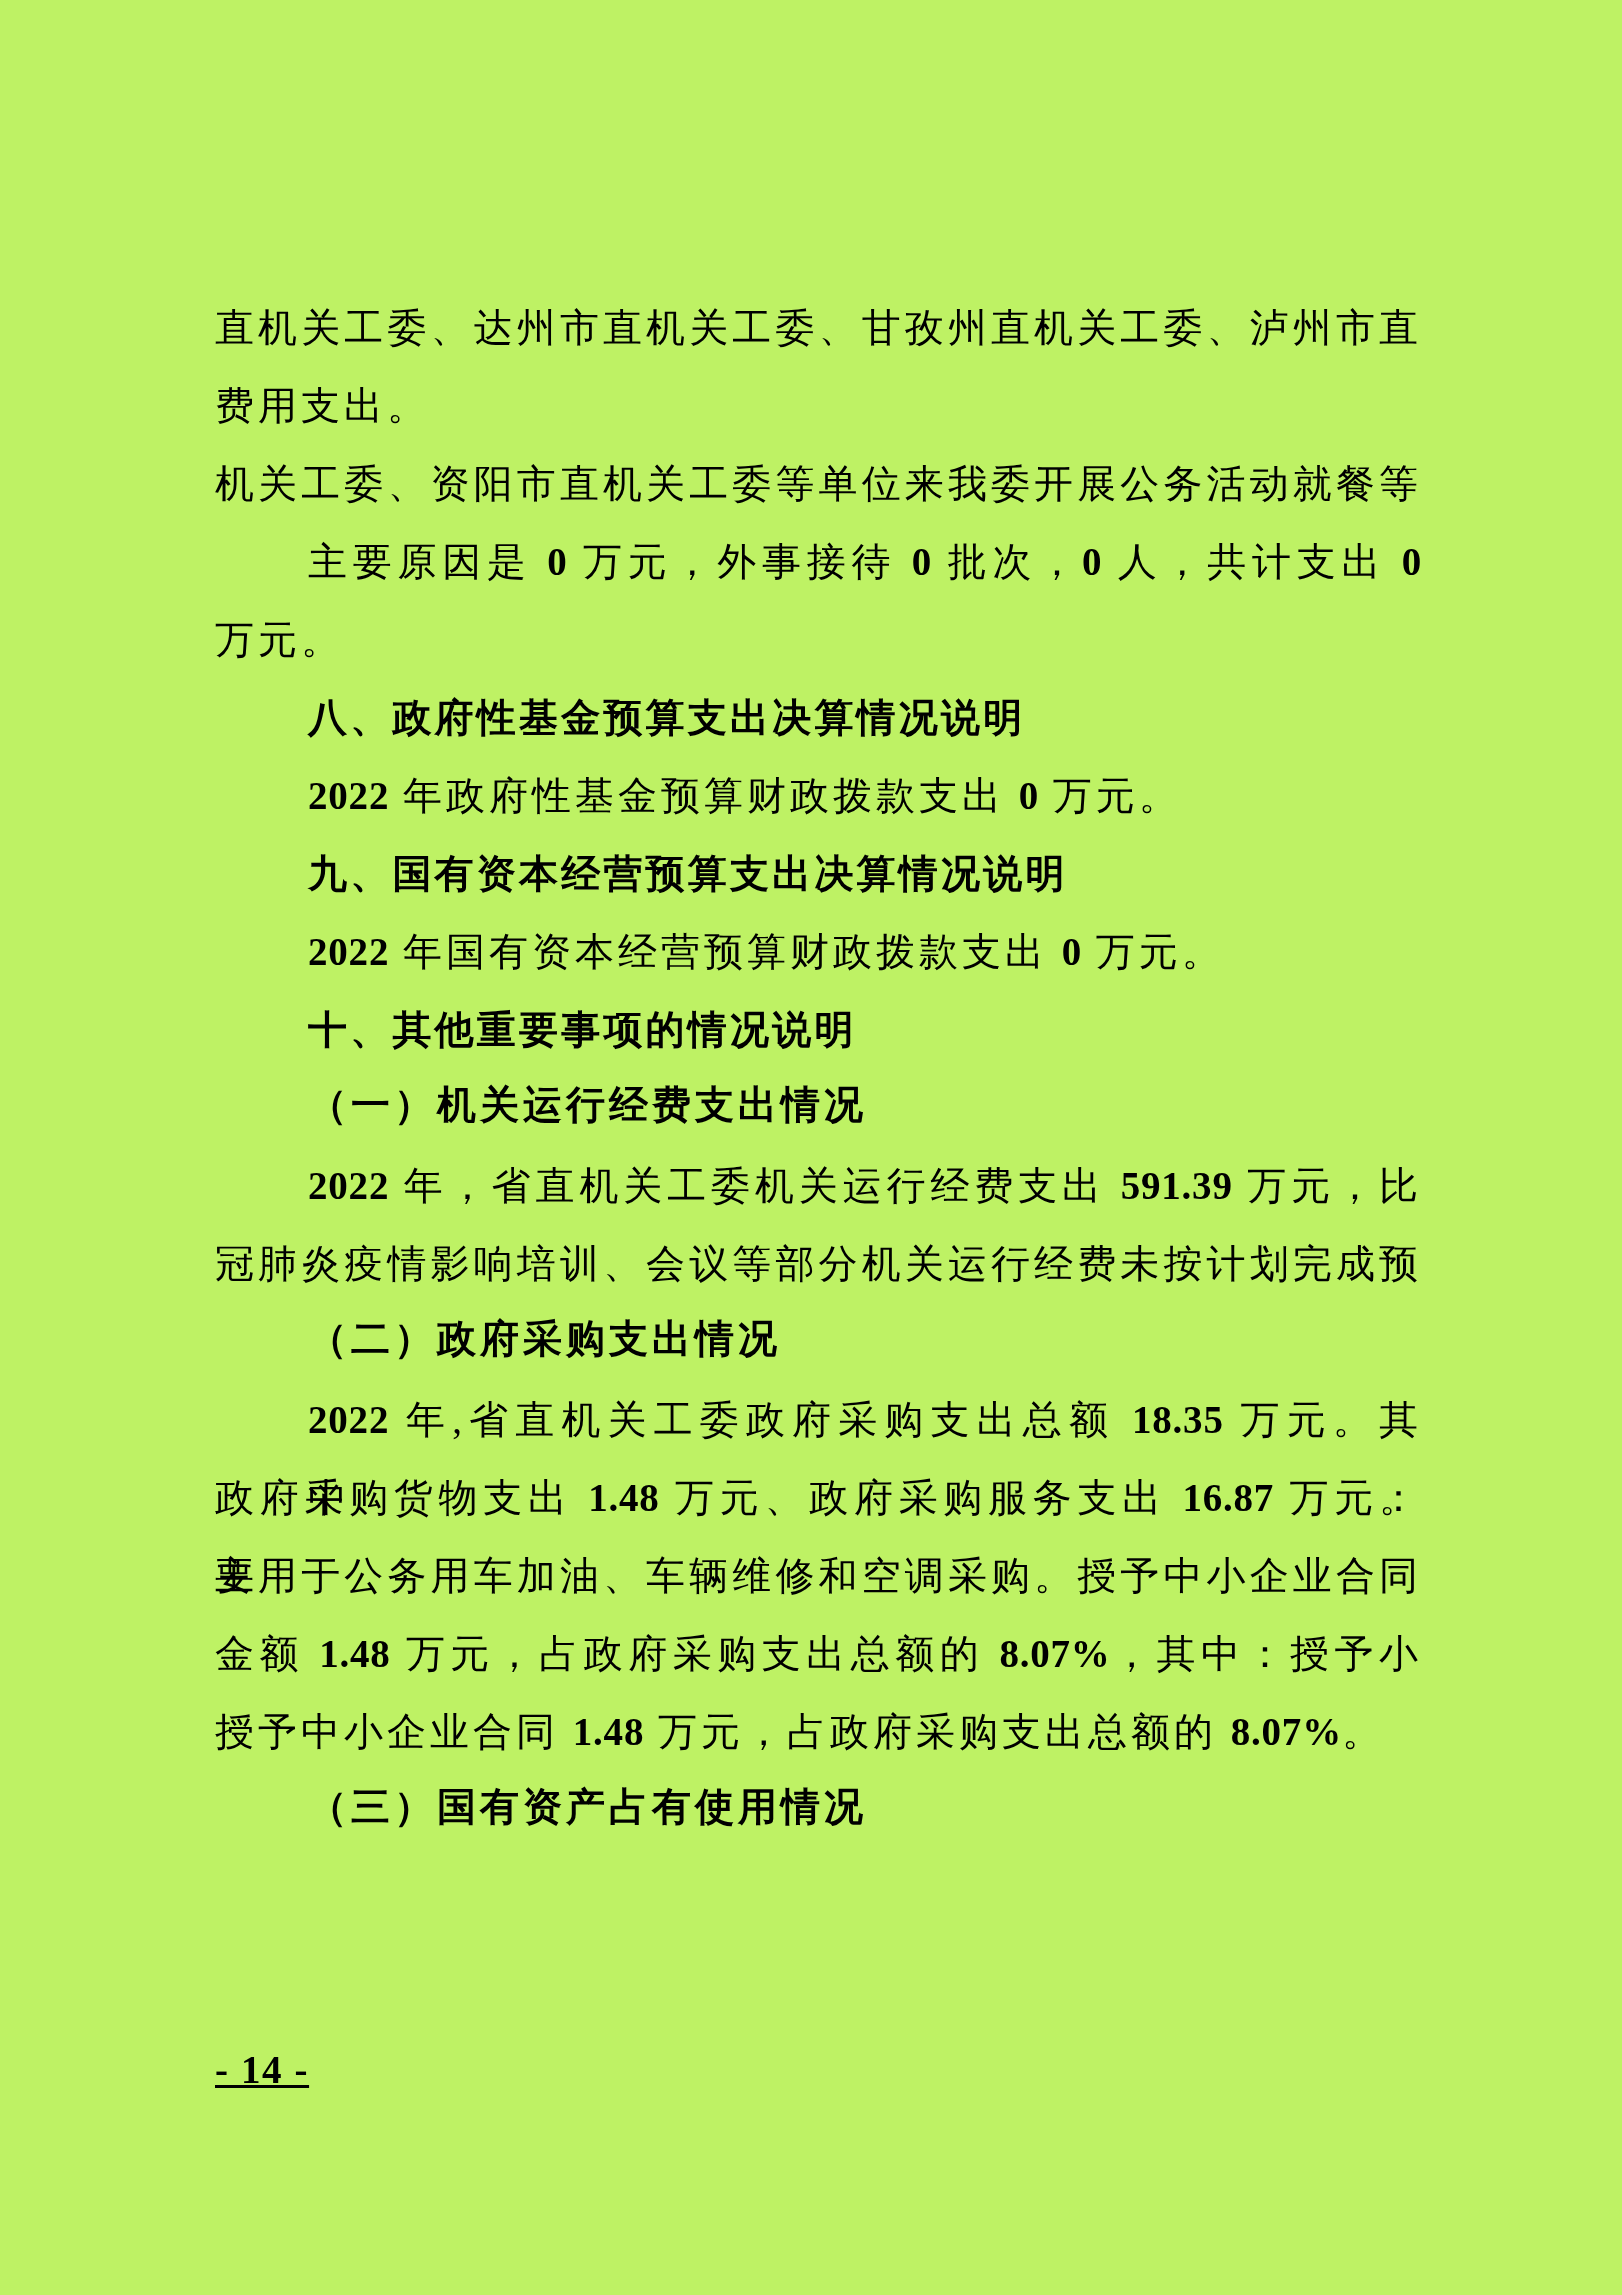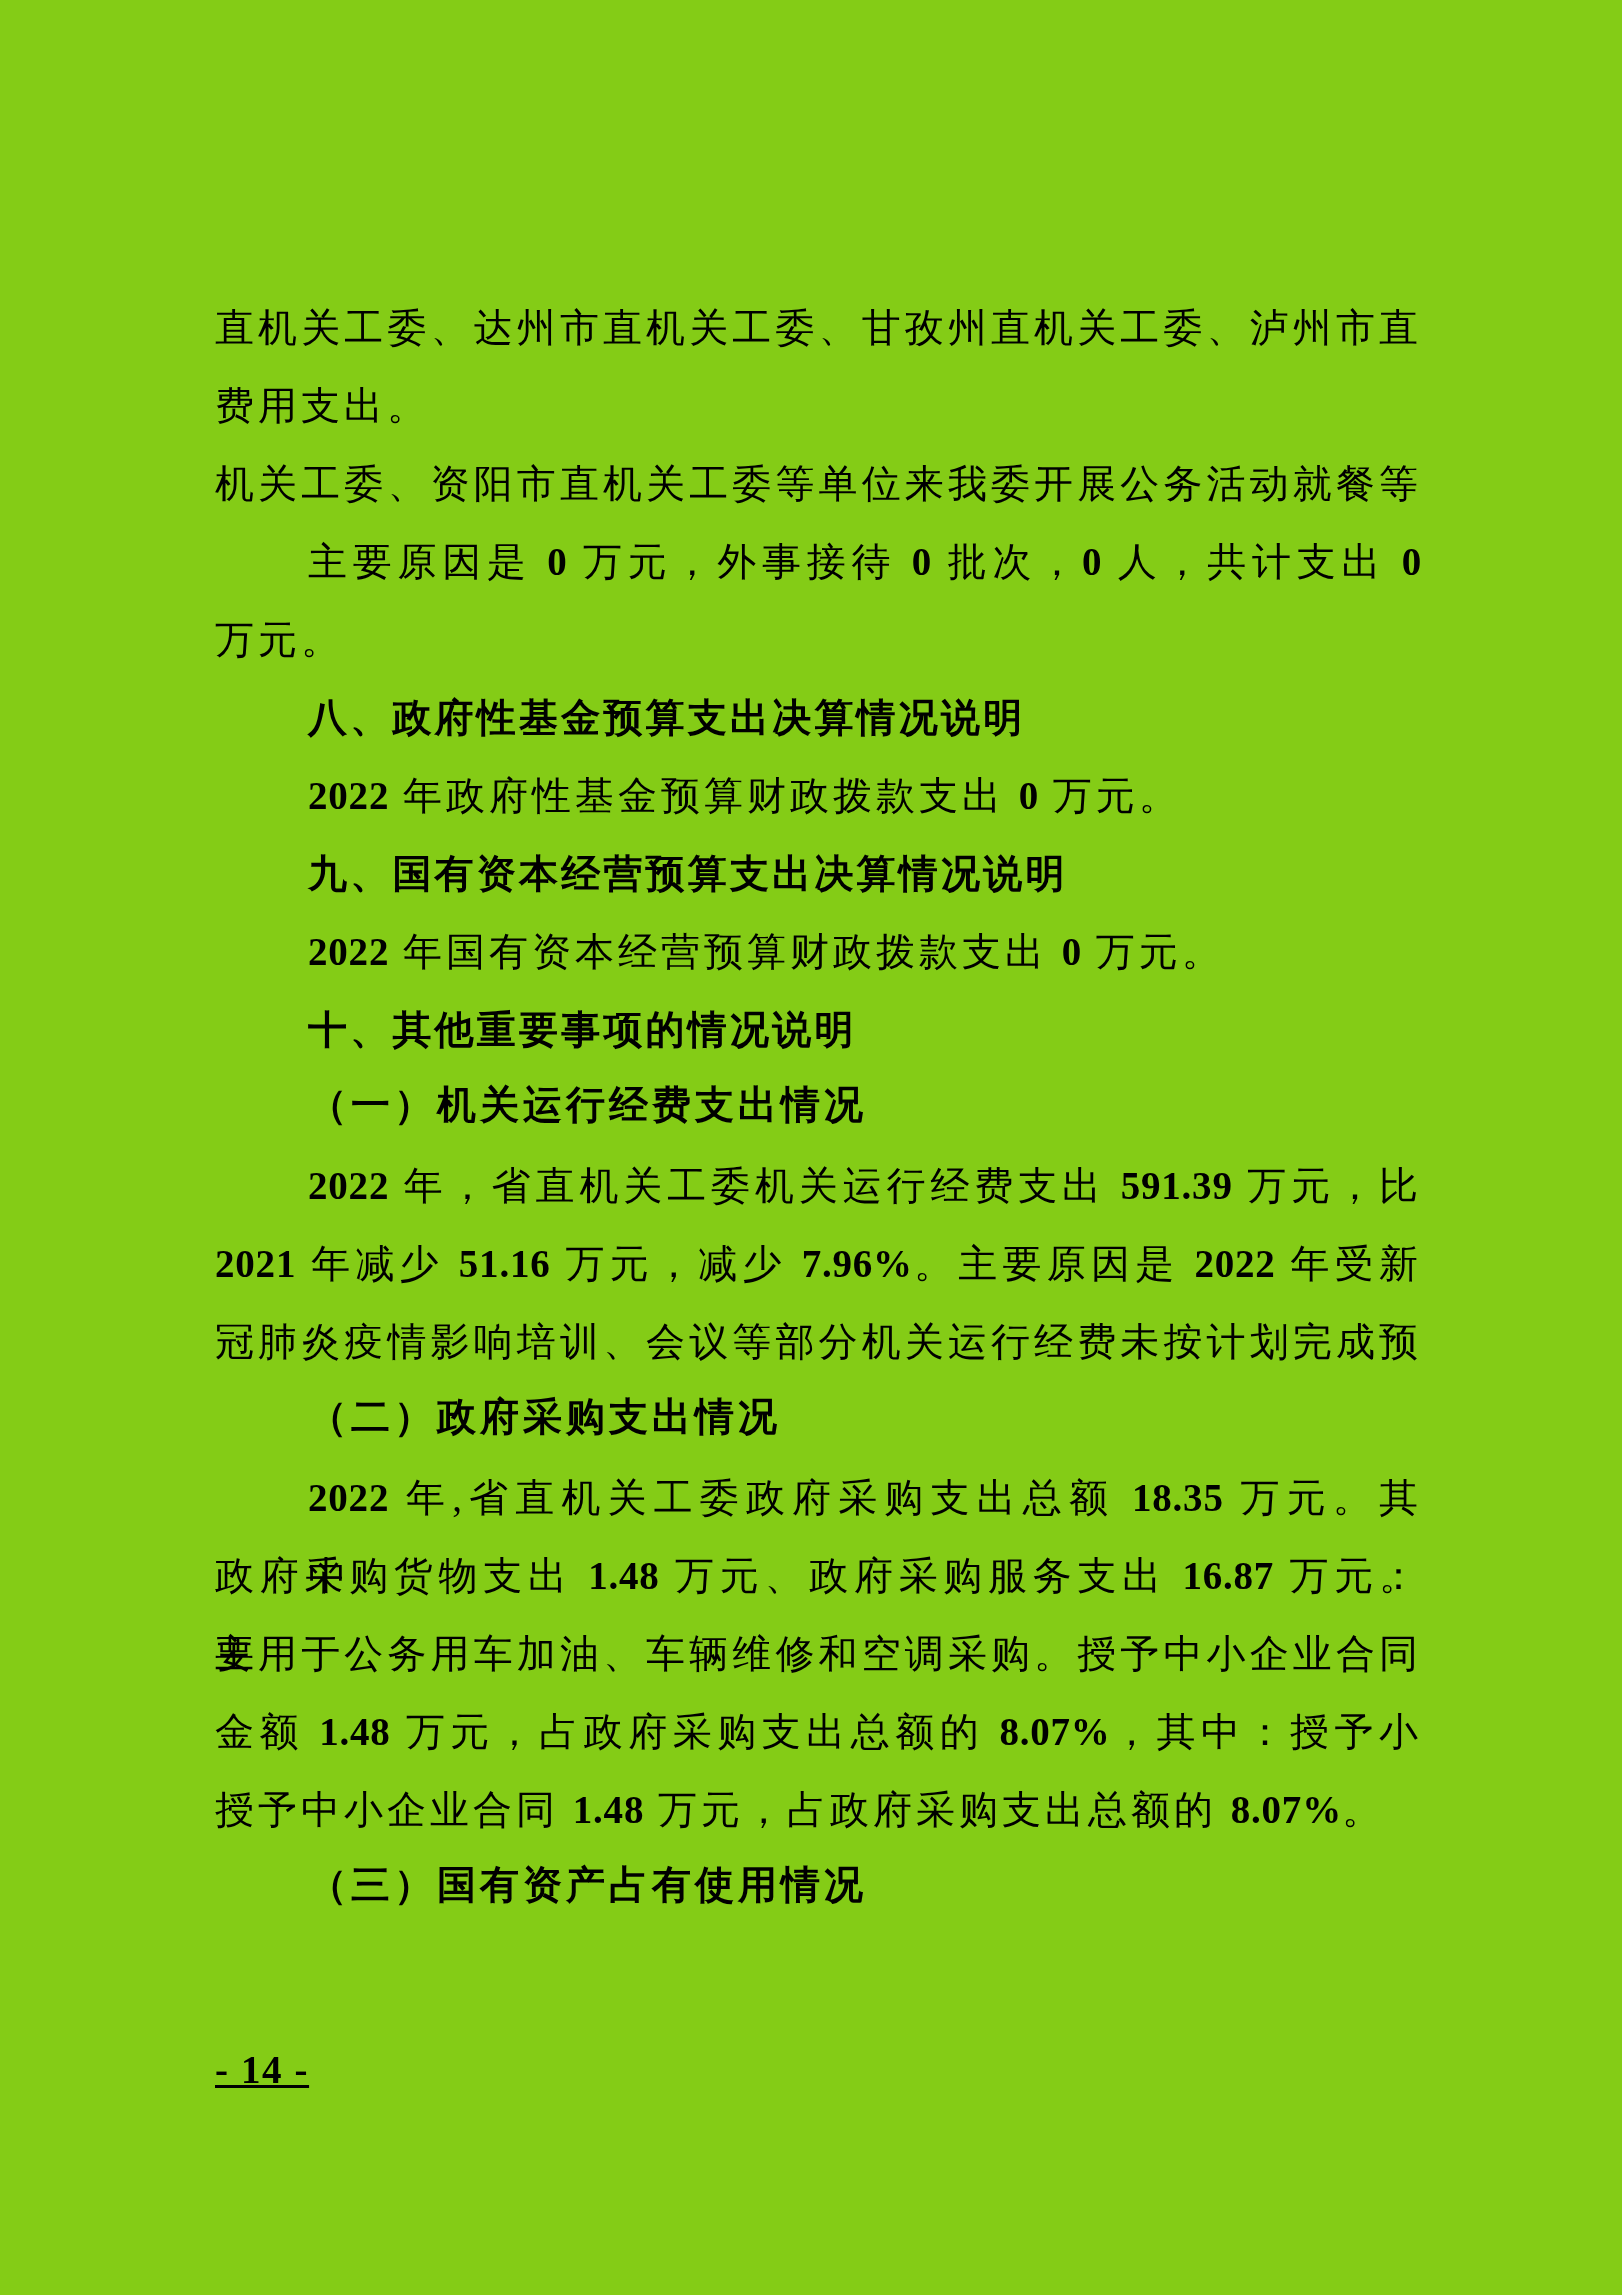--- a/index.html
+++ b/index.html
@@ -1,20 +1,20 @@
 <!DOCTYPE html>
 <html style="font-size:13px"><head>
 <meta charset="utf-8">
 <style>
   html, body { margin: 0; padding: 0; }
   .page {
     position: relative;
     width: 1623px;
     height: 2295px;
-    background: #84cc16;
+    background: #bef264;
     overflow: hidden;
     font-family: "Liberation Serif", "DejaVu Serif", serif;
     color: #000000;
   }
   .doc {
     position: absolute;
     left: 215px;
     top: 289px;
     width: 1207px;
   }
@@ -70,21 +70,20 @@
       <div class="line t-body fill"><span>机关工委、资阳市直机关工委等单位来我委开展公务活动就餐等</span></div>
       <div class="line t-body indent fill"><span>主要原因是 </span><span class="num">0</span><span> 万元，外事接待 </span><span class="num">0</span><span> 批次，</span><span class="num">0</span><span> 人，共计支出 </span><span class="num">0</span></div>
       <div class="line t-body"><span>万元。</span></div>
       <div class="line t-heading indent"><span>八、政府性基金预算支出决算情况说明</span></div>
       <div class="line t-body indent"><span class="num">2022</span><span> 年政府性基金预算财政拨款支出 </span><span class="num">0</span><span> 万元。</span></div>
       <div class="line t-heading indent"><span>九、国有资本经营预算支出决算情况说明</span></div>
       <div class="line t-body indent"><span class="num">2022</span><span> 年国有资本经营预算财政拨款支出 </span><span class="num">0</span><span> 万元。</span></div>
       <div class="line t-heading indent"><span>十、其他重要事项的情况说明</span></div>
       <div class="line t-sub indent"><span>（一）机关运行经费支出情况</span></div>
       <div class="line t-body indent fill"><span class="num">2022</span><span> 年，省直机关工委机关运行经费支出 </span><span class="num">591.39</span><span> 万元，比</span></div>
-      <div class="line t-body fill"><span class="num">2021</span><span> 年减少 </span><span class="num">51.16</span><span> 万元，减少 </span><span class="num">7.96%</span><span>。主要原因是 </span><span class="num">2022</span><span> 年受新</span></div>
       <div class="line t-body fill"><span>冠肺炎疫情影响培训、会议等部分机关运行经费未按计划完成预</span></div>
       <div class="line t-sub indent"><span>（二）政府采购支出情况</span></div>
       <div class="line t-body indent fill"><span class="num">2022</span><span> 年,省直机关工委政府采购支出总额 </span><span class="num">18.35</span><span> 万元。其中：</span></div>
       <div class="line t-body fill"><span>政府采购货物支出 </span><span class="num">1.48</span><span> 万元、政府采购服务支出 </span><span class="num">16.87</span><span> 万元。主</span></div>
       <div class="line t-body fill"><span>要用于公务用车加油、车辆维修和空调采购。授予中小企业合同</span></div>
       <div class="line t-body fill"><span>金额 </span><span class="num">1.48</span><span> 万元，占政府采购支出总额的 </span><span class="num">8.07%</span><span>，其中：授予小</span></div>
       <div class="line t-body"><span>授予中小企业合同 </span><span class="num">1.48</span><span> 万元，占政府采购支出总额的 </span><span class="num">8.07%</span><span>。</span></div>
       <div class="line t-sub indent"><span>（三）国有资产占有使用情况</span></div>
     </div>
   <div class="pagenum">- 14 -</div>

